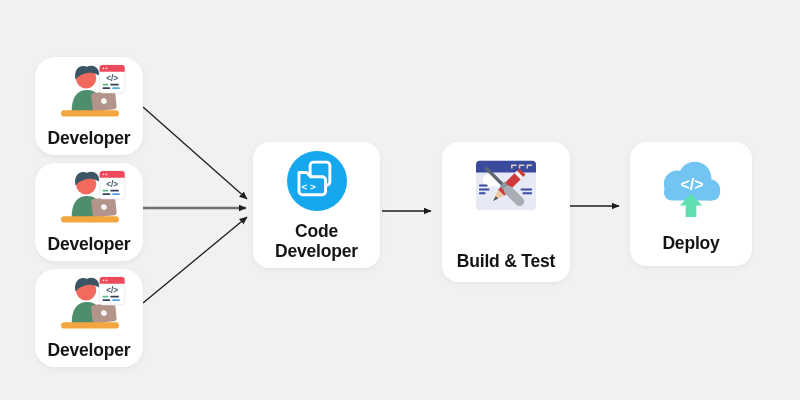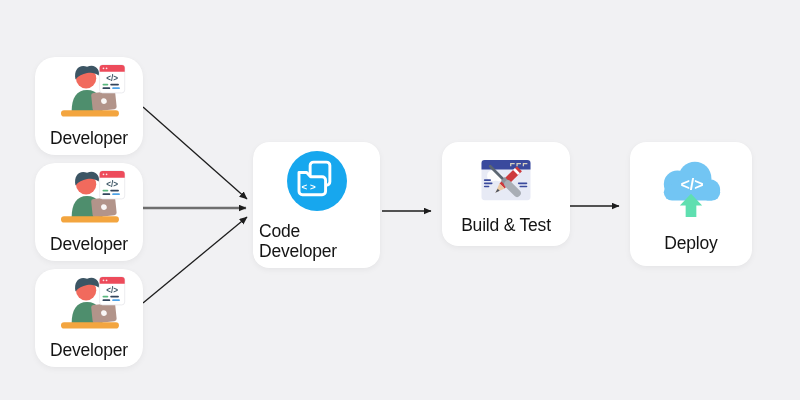--- a/index.html
+++ b/index.html
@@ -16,25 +16,25 @@
   .stage{position:relative;width:800px;height:400px;background:var(--bg);overflow:hidden;}
   .arrows{position:absolute;left:0;top:0;pointer-events:none;}
   .card{
     position:absolute;background:var(--card);
     box-shadow:0 2px 6px rgba(0,0,0,.05),0 0 1px rgba(0,0,0,.04);
     display:flex;flex-direction:column;align-items:center;justify-content:space-between;
   }
   .dev{left:35px;width:108px;height:98px;border-radius:20px;padding:5px 0 7px 0;box-sizing:border-box;}
   .main{top:142px;border-radius:16px;box-sizing:border-box;}
   .repo{left:253px;width:127px;height:126px;padding:9px 0 7px 0;}
-  .build{left:442px;width:128px;height:104px;padding:14px 0 11px 0;}
+  .build{left:442px;width:128px;height:140px;padding:14px 0 11px 0;}
   .deploy{left:630px;width:122px;height:124px;padding:11px 0 13px 0;}
   .label{
-    font-size:17.5px;font-weight:normal;color:var(--text);
-    text-align:left;line-height:20px;letter-spacing:-0.2px;margin-top:10px;
+    font-size:17.5px;font-weight:bold;color:var(--text);
+    text-align:center;line-height:20px;letter-spacing:-0.2px;margin-top:10px;
   }
   .repo .label{width:115px;}
   svg text{font-family:"Liberation Sans",sans-serif;font-weight:bold;}
 </style>
 </head>
 <body>
 
 <div class="stage">
 
   <svg class="arrows" width="800" height="400" viewBox="0 0 800 400">

